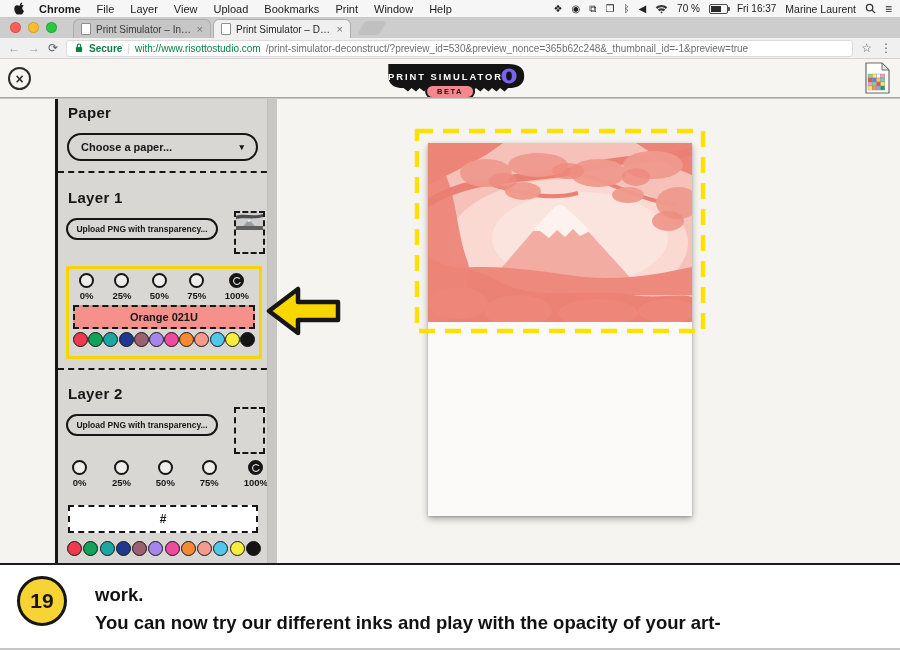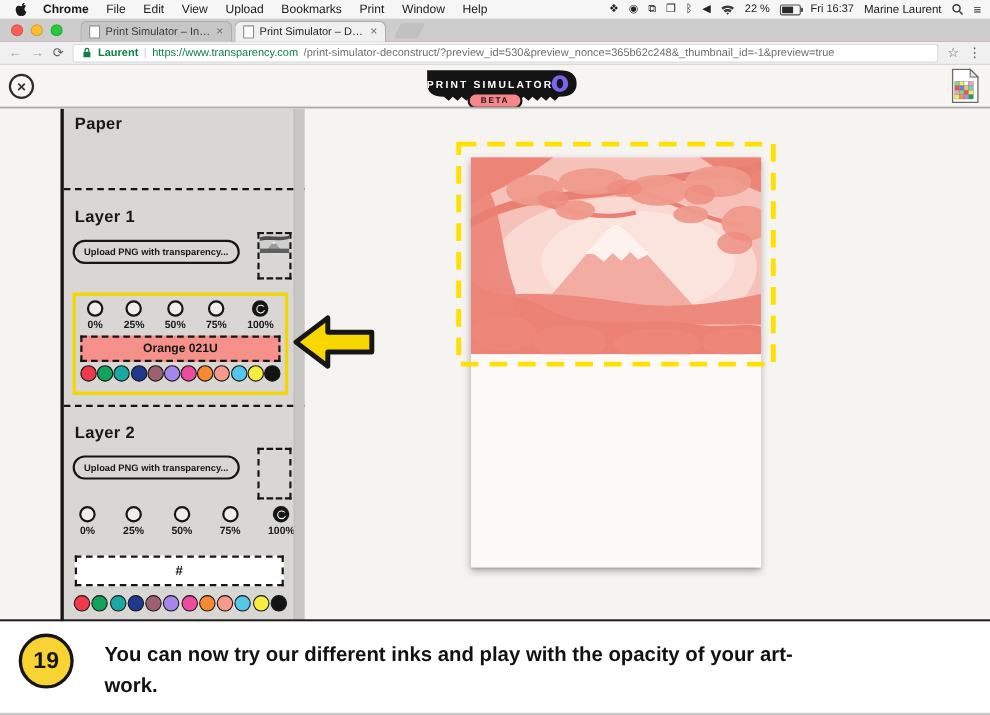--- a/index.html
+++ b/index.html
@@ -117,41 +117,41 @@
 
   <div class="menubar">
     <div class="mb-left">
       <svg class="apple-logo" viewBox="0 0 14 16">
         <path d="M7.1 4.2C5.9 3.1 3.8 3.5 2.8 5.1 1.5 7.1 2.3 10.6 3.7 12.5c.8 1.1 1.7 1.8 2.6 1.8.6 0 1-.3 1.6-.3.6 0 1 .3 1.6.3.9 0 1.8-.7 2.6-1.8.5-.7 1-1.6 1.2-2.5-1.2-.5-2-1.7-2-3 0-1.2.6-2.2 1.6-2.8-.9-1.3-2.9-1.6-4.1-.6l-.8.6-.9-.6z" fill="#1b1b1b"></path>
         <path d="M9.3 1.6C9.8 1 10.6.5 11.3.5c.1.7-.2 1.5-.7 2.1-.5.6-1.3 1-2 1-.1-.7.2-1.4.7-2z" fill="#1b1b1b"></path>
       </svg>
 
     <span class="menu-item strong">Chrome</span>
         <span class="menu-item">File</span>
-        <span class="menu-item">Edit</span>
+        <span class="menu-item">Layer</span>
         <span class="menu-item">View</span>
         <span class="menu-item">Upload</span>
         <span class="menu-item">Bookmarks</span>
         <span class="menu-item">Print</span>
         <span class="menu-item">Window</span>
         <span class="menu-item">Help</span>
       </div>
     <div class="mb-right">
       <span class="glyph-ic">❖</span>
       <span class="glyph-ic">◉</span>
       <span class="glyph-ic">⧉</span>
       <span class="glyph-ic">❐</span>
       <span class="glyph-ic">ᛒ</span>
       <span class="glyph-ic">◀</span>
       <svg width="13" height="10" viewBox="0 0 14 10">
         <path d="M0.8 3C4.3-.1 9.7-.1 13.2 3L11.6 4.9C8.9 2.6 5.1 2.6 2.4 4.9Z" fill="#3b3b3b"></path>
         <path d="M3 5.6c2.3-1.9 5.7-1.9 8 0L9.4 7.5c-1.4-1.1-3.4-1.1-4.8 0Z" fill="#3b3b3b"></path>
         <path d="M7 9.8 5.6 8.2a2.2 2.2 0 0 1 2.8 0Z" fill="#3b3b3b"></path>
       </svg>
-      <span>22 %</span>
+      <span>70 %</span>
       <span class="battery"></span>
       <span>Fri 16:37</span>
       <span class="mb-user">Marine Laurent</span>
       <svg width="11" height="11" viewBox="0 0 12 12">
         <circle cx="5" cy="5" r="3.5" fill="none" stroke="#333" stroke-width="1.4"></circle>
         <line x1="7.8" y1="7.8" x2="11" y2="11" stroke="#333" stroke-width="1.4"></line>
       </svg>
       <span class="glyph-ic" style="font-size:12px">≡</span>
     </div>
   </div>
@@ -180,23 +180,23 @@
 
   <div class="addressbar">
     <span class="nav-ic">←</span>
     <span class="nav-ic">→</span>
     <span class="nav-ic dark">⟳</span>
     <div class="omnibox">
       <svg width="10" height="12" viewBox="0 0 12 13">
         <rect x="2.2" y="5.4" width="7.6" height="6" rx="1" fill="#0b8043"></rect>
         <path d="M4 5.4V3.7a2 2 0 0 1 4 0v1.7" fill="none" stroke="#0b8043" stroke-width="1.4"></path>
       </svg>
-      <span class="secure">Laurent</span>
+      <span class="secure">Secure</span>
       <span class="omni-sep">|</span>
-      <span class="url-origin">https://www.transparency.com</span>
+      <span class="url-origin">with://www.risottostudio.com</span>
       <span class="url-path">/print-simulator-deconstruct/?preview_id=530&amp;preview_nonce=365b62c248&amp;_thumbnail_id=-1&amp;preview=true</span>
     </div>
     <span class="star">☆</span>
     <span class="dots">⋮</span>
   </div>
 
   <div class="page">
 
     <div class="page-header">
       <div class="close-btn">
@@ -233,20 +233,24 @@
             <rect x="16.6" y="24" width="4.2" height="4" fill="#12a35b"></rect>
         </g>
       </svg>
       <div class="header-rule"></div>
     </div>
 
     <div class="app">
 
       <div class="sidebar">
         <div class="side-title" style="top:5px">Paper</div>
+        <div class="pill dropdown">
+          <span>Choose a paper...</span>
+          <span class="caret">▾</span>
+        </div>
         <div class="sep" style="top:72px"></div>
 
         <div class="side-title" style="top:90px">Layer 1</div>
         <div class="pill upload" style="left:8px;top:119px">
           <span>Upload PNG with transparency...</span>
         </div>
         <div class="thumb" style="top:112px;height:43px">
           <svg width="27" height="17" viewBox="0 0 27 17" style="display:block">
             <rect width="27" height="17" fill="#cfcfcf"></rect>
             <path d="M5 16 L13 6 L21 16 Z" fill="#9c9c9c"></path>
@@ -393,19 +397,19 @@
 
     </div>
   </div>
 
   <div class="divider"></div>
   <div class="annotation">
     <div class="step-circle">
       <span>19</span>
     </div>
     <div class="step-text">
+      <div>work.</div>
       <div>You can now try our different inks and play with the opacity of your art-</div>
-      <div>work.</div>
     </div>
   </div>
   <div class="bottom-edge"></div>
 
 </div>
 
 </body></html>

